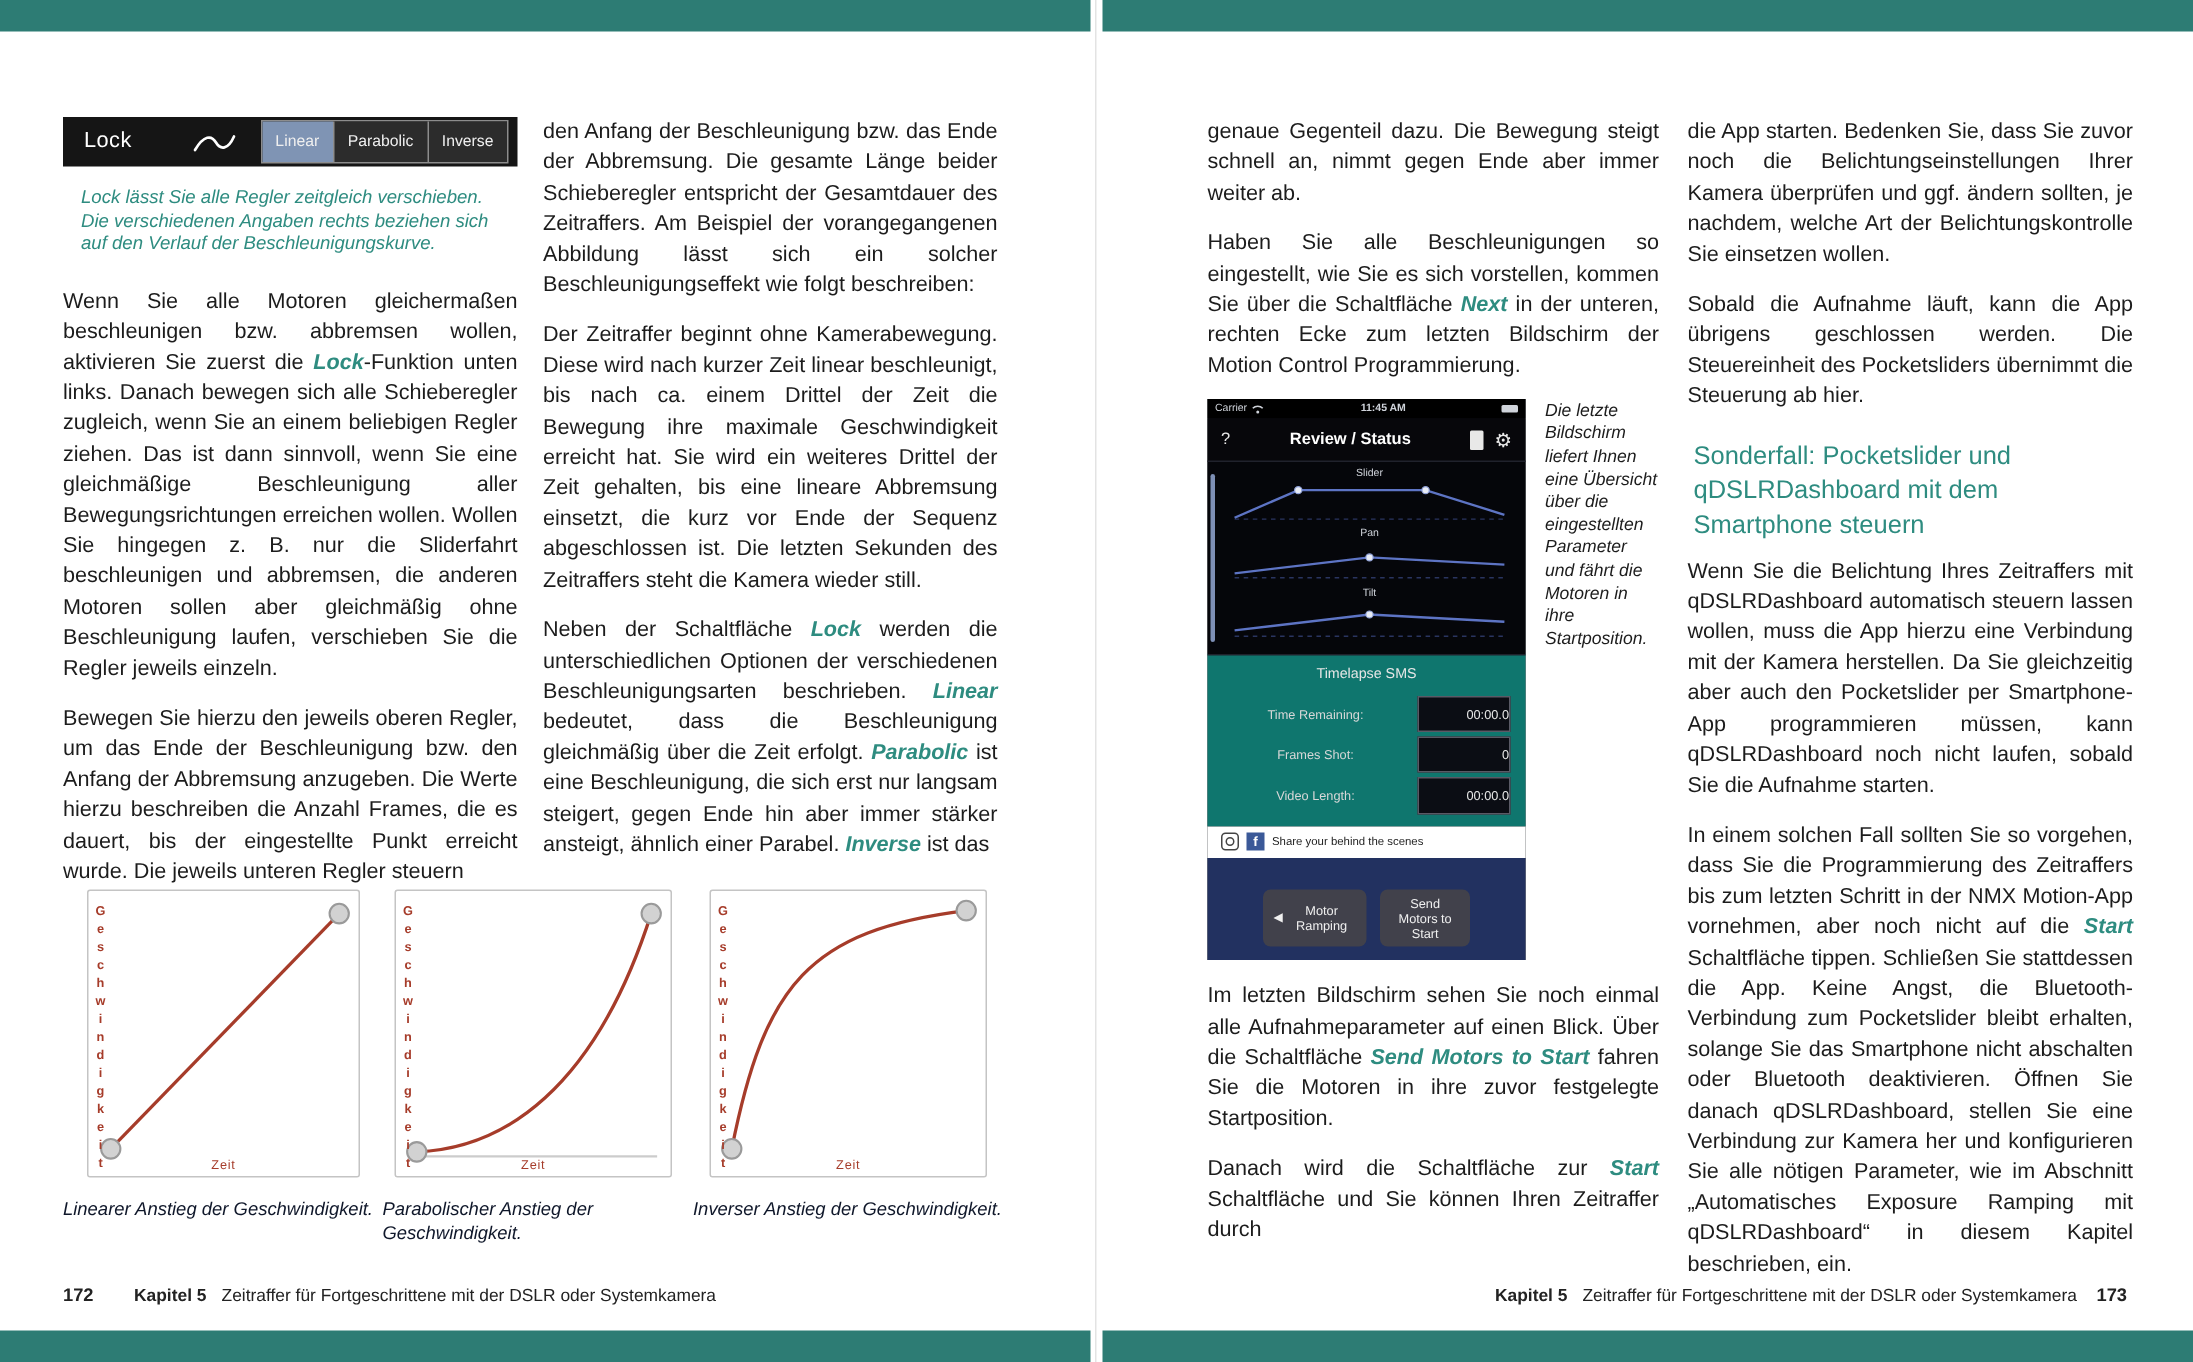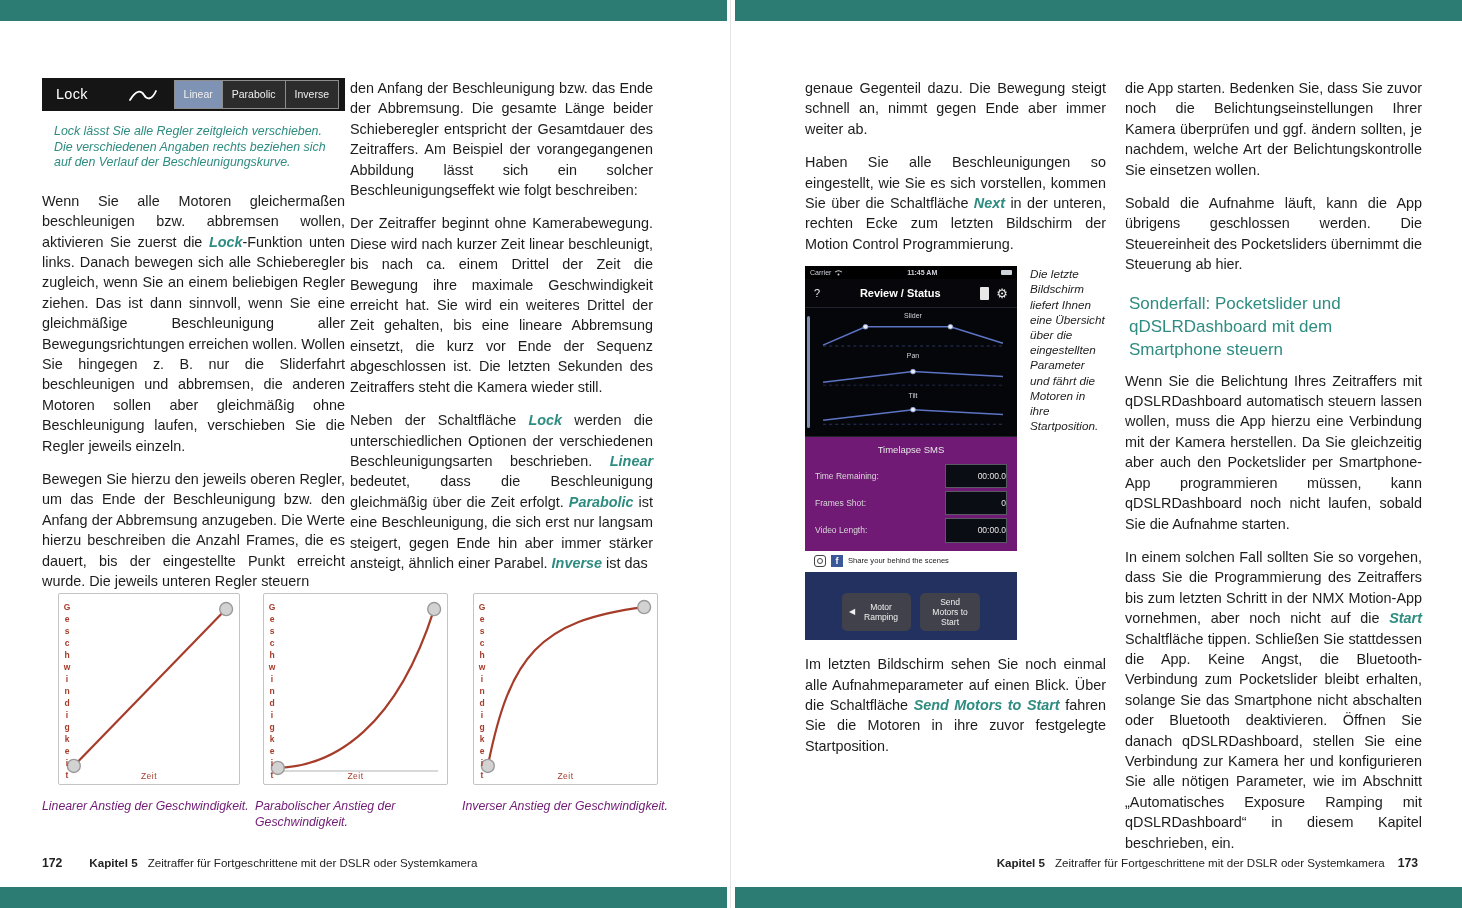--- a/index.html
+++ b/index.html
@@ -17,21 +17,21 @@
   .bar{position:absolute;height:21px;background:var(--teal_bar)}
   .bar.tl{top:0;left:0;width:727px}
   .bar.tr{top:0;left:735px;width:727px}
   .bar.bl{bottom:0;left:0;width:727px}
   .bar.br{bottom:0;left:735px;width:727px}
   .center-line{position:absolute;top:0;bottom:0;left:730px;width:1px;background:#e3e3e3}
 
   
   .col{position:absolute;text-align:justify;font-size:14.4px;line-height:20.4px;color:#1c1c1c;-webkit-hyphens:auto;hyphens:auto}
   .c-l1{left:42px;top:78px;width:303px}
-  .c-l2{left:350px;top:78px;width:303px}
+  .c-l2{left:362px;top:78px;width:303px}
   .c-r1{left:805px;top:78px;width:301px}
   .c-r2{left:1125px;top:78px;width:297px}
   .para{margin-bottom:13px}
   .para:last-child{margin-bottom:0}
   .accent{color:var(--teal_text);font-style:italic;font-weight:bold}
 
   
   .lock-ui{position:relative;width:303px;height:33px;background:#151515;display:flex;align-items:center;padding:0 6px 0 14px}
   .lock-label{color:#fff;font-size:14.5px;letter-spacing:.3px}
   .curve-icon{margin-left:40px;flex:0 0 auto}
@@ -44,21 +44,21 @@
   
   .vgraph{position:absolute;top:593px;height:192px;background:#fff;border:1.5px solid #c4c4c4;border-radius:2px}
   .g1{left:58px;width:182px}
   .g2{left:263px;width:185px}
   .g3{left:473px;width:185px}
   .vgraph svg{position:absolute;left:0;top:0;width:100%;height:100%}
   .ylab{position:absolute;left:3px;top:8px;color:var(--red_curve);font-weight:bold;font-size:8.5px;writing-mode:vertical-lr;text-orientation:upright;letter-spacing:2px}
   .xlab{position:absolute;bottom:3px;left:0;right:0;text-align:center;color:var(--red_curve);font-weight:normal;font-size:8.5px;letter-spacing:.5px}
   .curve{fill:none;stroke:var(--red_curve);stroke-width:2.2px}
   .dot{fill:#d2d2d2;stroke:#9a9a9a;stroke-width:1.4px}
-  .gcap{position:absolute;top:799px;font-size:12.3px;font-style:italic;color:#701a75;text-align:left;line-height:15.6px}
+  .gcap{position:absolute;top:799px;font-size:12.3px;font-style:italic;color:#0f172a;text-align:left;line-height:15.6px}
   .gc1{left:42px;width:212px}
   .gc2{left:255px;width:150px}
   .gc3{left:462px;width:214px}
 
   
   .phone-row{display:flex;gap:13px;margin:12px 0 14px;text-align:left;hyphens:none}
   .phone{position:relative;width:212px;height:374px;background:#0c0e14;flex:0 0 auto;display:flex;flex-direction:column}
   .phone-caption{font-style:italic;font-size:11.7px;line-height:15.2px;color:#1c1c1c;width:76px}
   .p-status{height:13px;background:#000;color:#cfd3da;font-size:7px;display:flex;align-items:center;padding:0 5px;gap:3px;flex:0 0 auto}
   .p-time{flex:1;text-align:center;font-weight:bold}
@@ -69,24 +69,24 @@
   .p-pageicon{width:9px;height:13px;background:#e8e8e8;border-radius:1px;margin-right:7px}
   .p-gear{color:#e8e8e8;font-size:13px;line-height:13px}
   .p-graphs{position:relative;height:128px;background:#05060a;padding:3px 8px 2px 12px;flex:0 0 auto}
   .p-scroll{position:absolute;left:2px;top:8px;bottom:8px;width:3px;background:#7d8fb5;border-radius:2px}
   .p-g{height:40px;position:relative}
   .p-glabel{display:block;text-align:center;color:#cfd3da;font-size:7px;line-height:9px}
   .p-g svg{display:block;width:100%;height:29px}
   .mline{fill:none;stroke:#5d74c4;stroke-width:1.6px}
   .mbase{fill:none;stroke:#2a3560;stroke-width:1px;stroke-dasharray:3 3}
   .mdot{fill:#e8ecf5;stroke:#8fa0d6;stroke-width:.8px}
-  .p-info{background:#701a75;padding:3px 10px 5px;border-top:1px solid #20222c;flex:0 0 auto}
+  .p-info{background:#0f766e;padding:3px 10px 5px;border-top:1px solid #20222c;flex:0 0 auto}
   .p-info-title{text-align:center;color:#e6e6e6;font-size:9.5px;margin-bottom:3px}
   .p-irow{display:flex;align-items:center;margin-bottom:3px}
-  .p-il{flex:1;color:#d8d8d8;font-size:8.5px;text-align:left;padding-right:6px}
+  .p-il{flex:1;color:#d8d8d8;font-size:8.5px;text-align:center;padding-right:6px}
   .p-iv{width:62px;border:1px solid #5a5a66;color:#e8e8e8;background:#0b0d14;font-size:8.5px;text-align:right;padding:1px 0}
   .p-share{height:21px;background:#fff;display:flex;align-items:center;gap:5px;padding:0 9px;flex:0 0 auto}
   .ig-icon{width:12px;height:12px;border:1.3px solid #444;border-radius:3px;position:relative;flex:0 0 auto}
   .ig-icon::after{content:"";position:absolute;inset:2px;border:1.2px solid #444;border-radius:50%}
   .fb-icon{width:12px;height:12px;background:#3b5998;color:#fff;font-size:9px;font-weight:bold;display:flex;align-items:center;justify-content:center;flex:0 0 auto}
   .p-share-text{font-size:7.6px;color:#222}
   .p-body{flex:1;position:relative;background:var(--navy)}
   .p-actions{position:absolute;left:0;right:0;bottom:9px;display:flex;justify-content:center;gap:9px}
   .p-btn{border:none;background:#41414b;color:#f0f0f0;font-size:8.5px;line-height:10px;border-radius:5px;padding:4px 7px;display:flex;align-items:center;gap:3px;font-family:inherit;cursor:pointer}
   .p-btn .btxt{width:46px;text-align:center}
@@ -260,20 +260,21 @@
               <span class="btxt">Send Motors to Start</span>
             </button>
           </div>
         </div>
       </figure>
       <figcaption class="phone-caption">Die letzte Bildschirm liefert Ihnen eine Übersicht über die eingestellten Parameter und fährt die Motoren in ihre Startposition.</figcaption>
     </div>
 
     <div>
         <p class="para"><span>Im letzten Bildschirm sehen Sie noch einmal alle Aufnahmeparameter auf einen Blick. Über die Schaltfläche </span><span class="accent">Send Motors to Start</span><span> fahren Sie die Motoren in ihre zuvor festgelegte Startposition.</span></p>
+        <p class="para"><span>Danach wird die Schaltfläche zur </span><span class="accent">Start</span><span> Schaltfläche und Sie können Ihren Zeitraffer durch</span></p>
       </div>
   </div>
 
   <div class="col c-r2">
     <div>
         <p class="para"><span>die App starten. Bedenken Sie, dass Sie zuvor noch die Belichtungseinstellungen Ihrer Kamera überprüfen und ggf. ändern sollten, je nachdem, welche Art der Belichtungskontrolle Sie einsetzen wollen.</span></p>
         <p class="para"><span>Sobald die Aufnahme läuft, kann die App übrigens geschlossen werden. Die Steuereinheit des Pocketsliders übernimmt die Steuerung ab hier.</span></p>
       </div>
     <h2 class="sec-heading">Sonderfall: Pocketslider und qDSLRDashboard mit dem Smartphone steuern</h2>
     <div>

